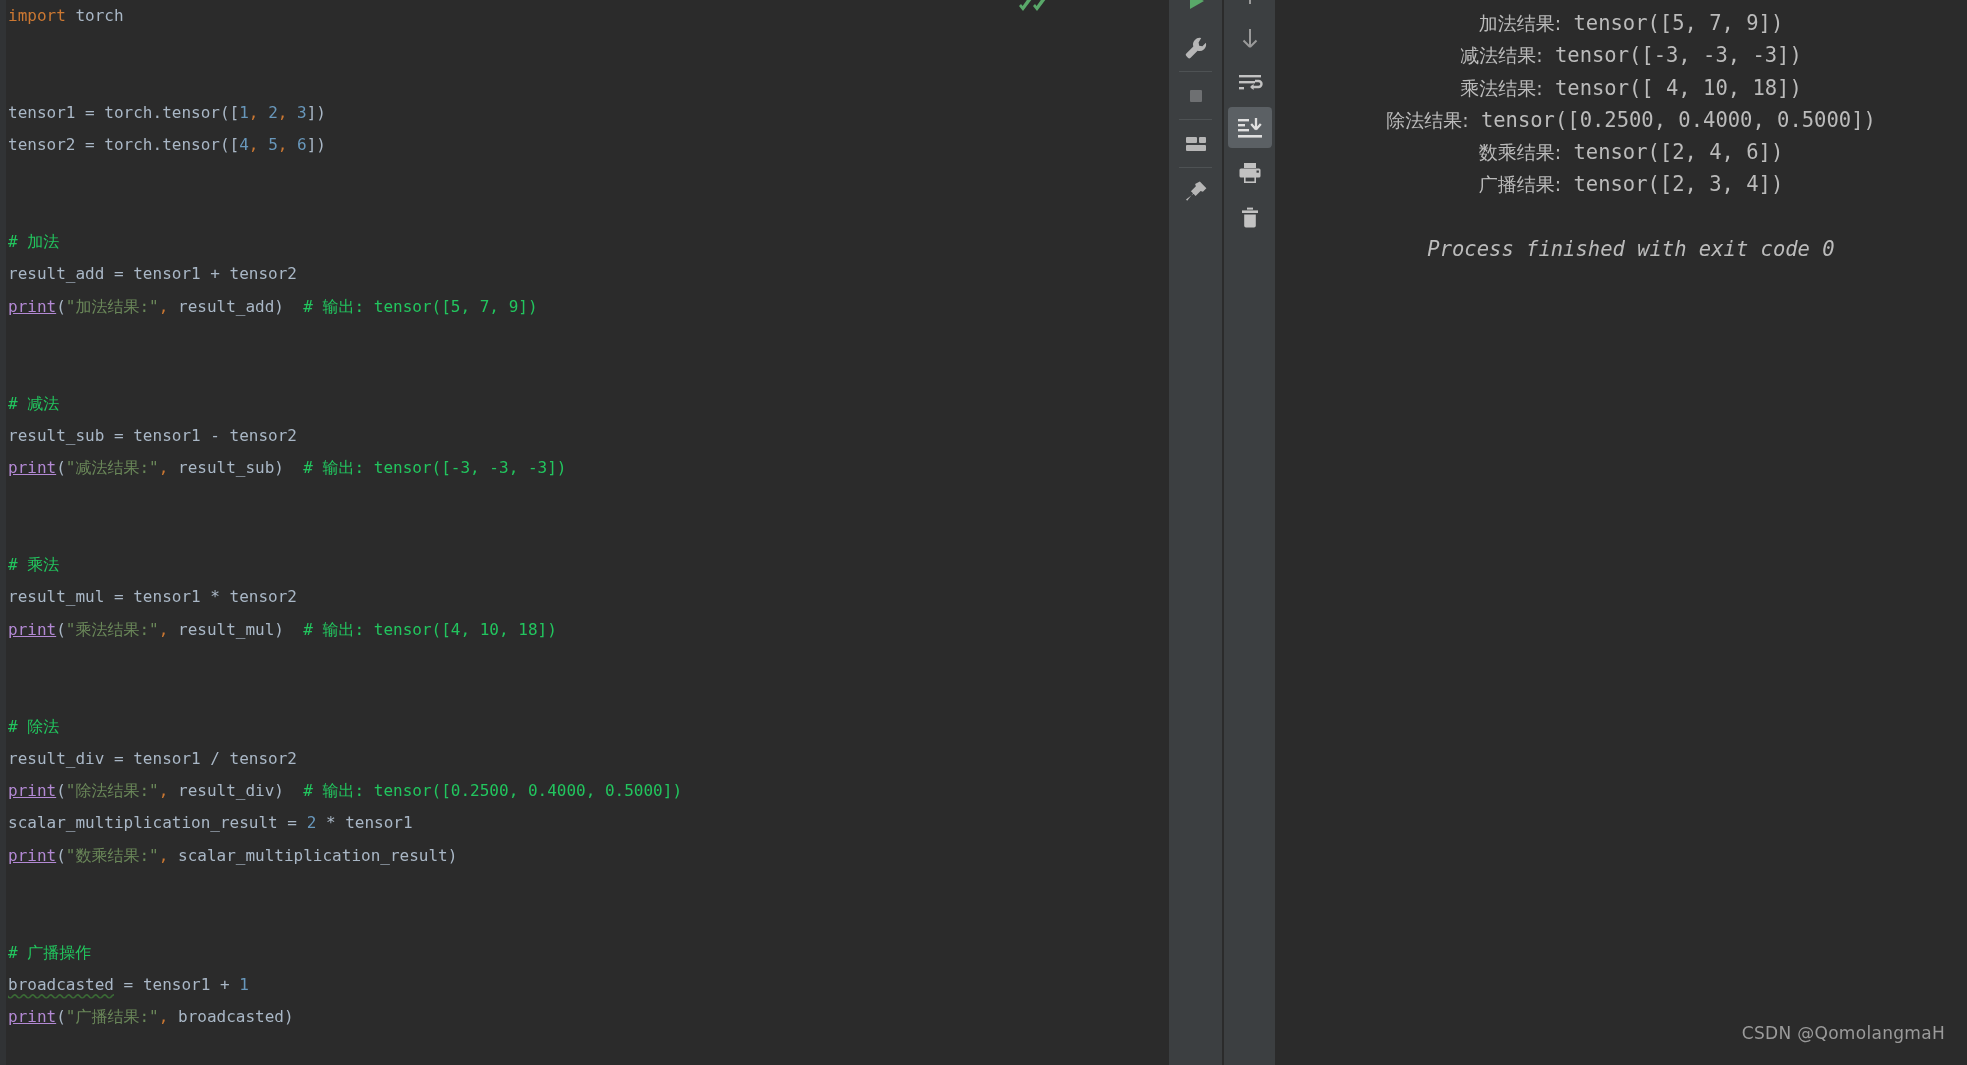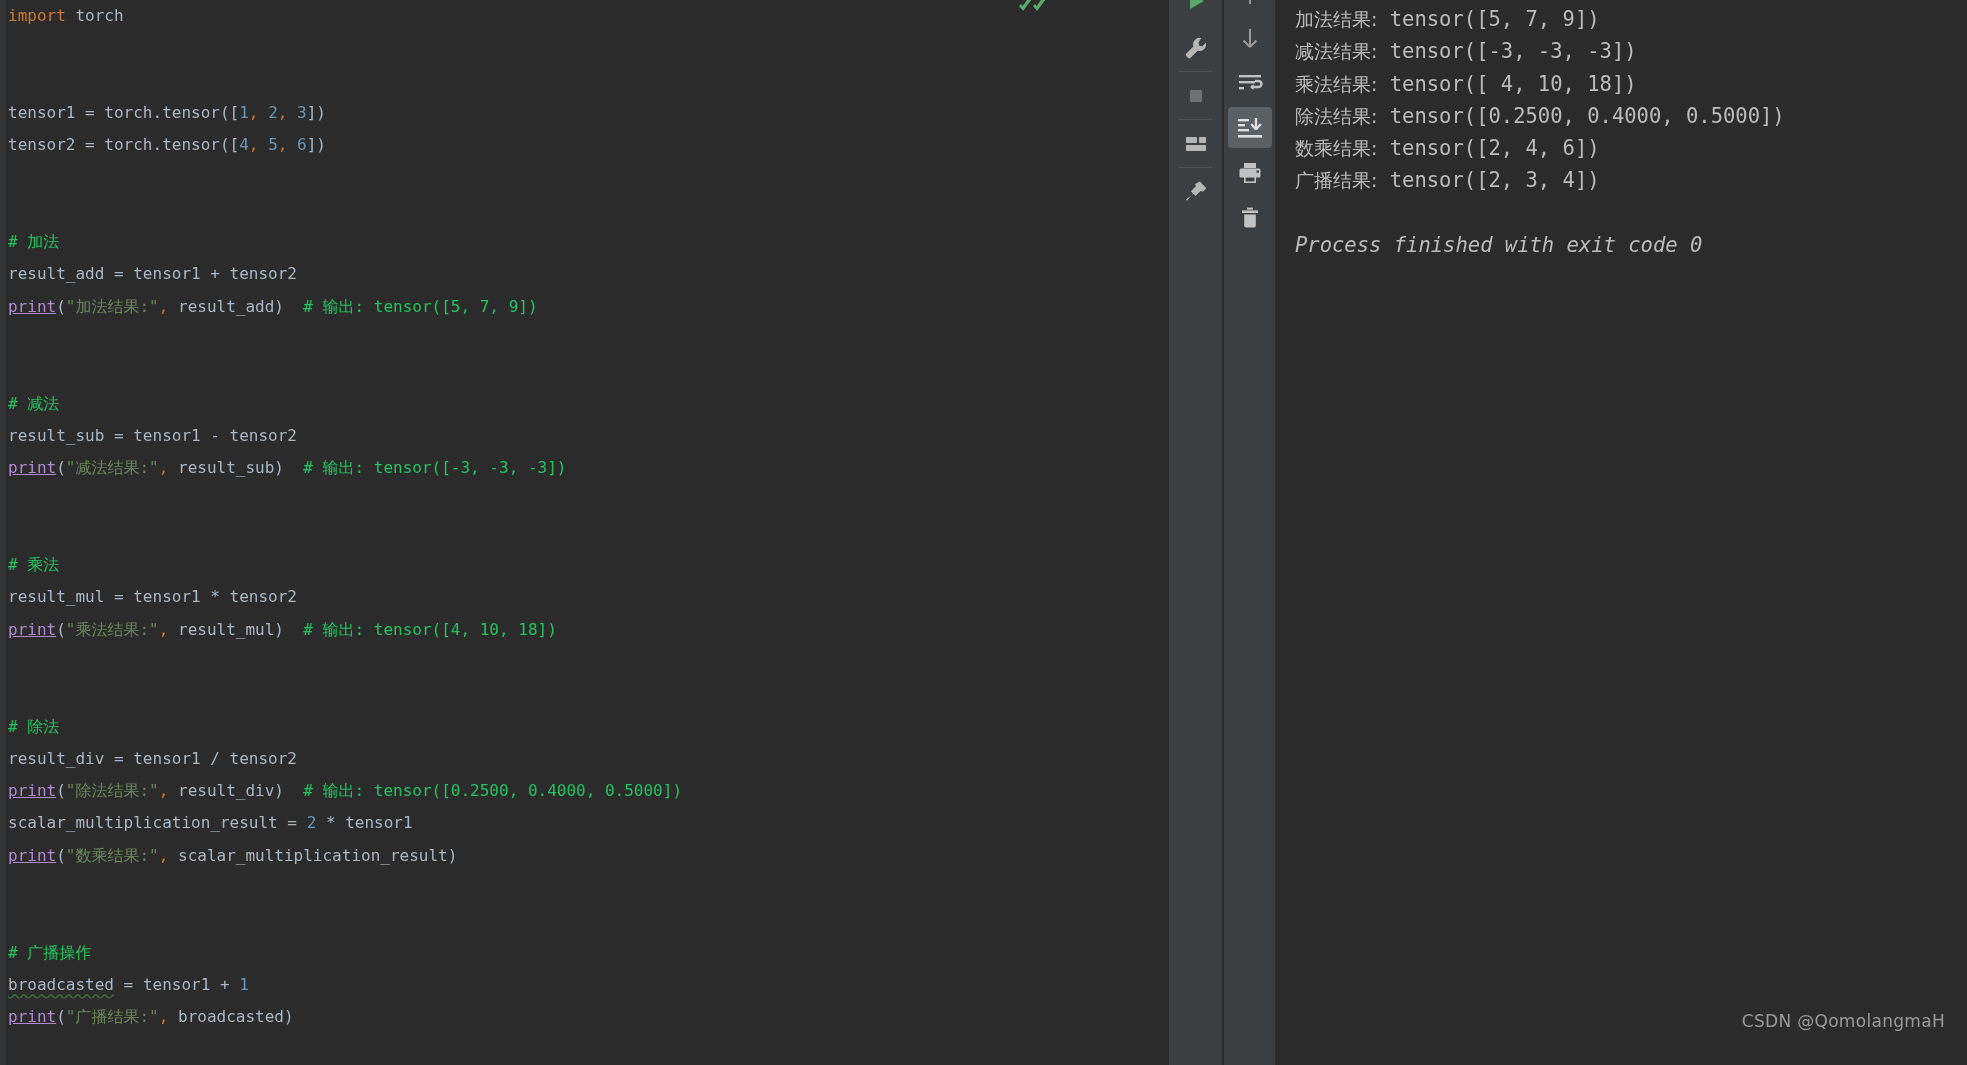--- a/index.html
+++ b/index.html
@@ -67,31 +67,32 @@
   .tb-sep{width:33px;height:1px;background:#4e5254;flex:none;margin:3px 0;}
   .icon{display:block;}
 
   
   #console{
     position:absolute;left:1275px;top:0;width:692px;height:1065px;
     background:#2b2b2b;overflow:hidden;
   }
   #console-out{
     position:absolute;left:20px;top:0;right:0;
-    font-size:20.5px;line-height:39px;white-space:pre;
+    font-size:20.5px;line-height:46px;white-space:pre;
     color:#bbbbbb;
+    text-align:center;
   }
   #console-out .ln{height:32.3px;display:block;white-space:pre;}
   .cjk{font-family:"DejaVu Sans","Liberation Sans",sans-serif;font-size:19px;}
   .outnum{color:#bbbbbb;}
   .finish{color:#bbbbbb;font-style:italic;}
 
   
   #watermark{
-    position:absolute;right:22px;bottom:34px;
+    position:absolute;right:22px;bottom:22px;
     font-family:"DejaVu Sans","Liberation Sans",sans-serif;
     font-size:17px;color:#9a9a9a;letter-spacing:.3px;
   }
 </style>
 </head>
 <body>
 
 <div id="editor">
   <div id="gutter"></div>
   <div id="code"><div class="ln"><span class="kw">import </span><span class="id">torch</span></div><div class="ln">&nbsp;</div><div class="ln">&nbsp;</div><div class="ln"><span class="id">tensor1 </span><span class="pn">= </span><span class="id">torch</span><span class="pn">.</span><span class="id">tensor</span><span class="pn">([</span><span class="num">1</span><span class="cm">,</span><span class="pn"> </span><span class="num">2</span><span class="cm">,</span><span class="pn"> </span><span class="num">3</span><span class="pn">])</span></div><div class="ln"><span class="id">tensor2 </span><span class="pn">= </span><span class="id">torch</span><span class="pn">.</span><span class="id">tensor</span><span class="pn">([</span><span class="num">4</span><span class="cm">,</span><span class="pn"> </span><span class="num">5</span><span class="cm">,</span><span class="pn"> </span><span class="num">6</span><span class="pn">])</span></div><div class="ln">&nbsp;</div><div class="ln">&nbsp;</div><div class="ln"><span class="cmt"># 加法</span></div><div class="ln"><span class="id">result_add </span><span class="pn">= </span><span class="id">tensor1 </span><span class="pn">+ </span><span class="id">tensor2</span></div><div class="ln"><span class="fn">print</span><span class="pn">(</span><span class="str">"加法结果:"</span><span class="cm">,</span><span class="id"> result_add</span><span class="pn">)</span><span class="cmt">  # 输出: tensor([5, 7, 9])</span></div><div class="ln">&nbsp;</div><div class="ln">&nbsp;</div><div class="ln"><span class="cmt"># 减法</span></div><div class="ln"><span class="id">result_sub </span><span class="pn">= </span><span class="id">tensor1 </span><span class="pn">- </span><span class="id">tensor2</span></div><div class="ln"><span class="fn">print</span><span class="pn">(</span><span class="str">"减法结果:"</span><span class="cm">,</span><span class="id"> result_sub</span><span class="pn">)</span><span class="cmt">  # 输出: tensor([-3, -3, -3])</span></div><div class="ln">&nbsp;</div><div class="ln">&nbsp;</div><div class="ln"><span class="cmt"># 乘法</span></div><div class="ln"><span class="id">result_mul </span><span class="pn">= </span><span class="id">tensor1 </span><span class="pn">* </span><span class="id">tensor2</span></div><div class="ln"><span class="fn">print</span><span class="pn">(</span><span class="str">"乘法结果:"</span><span class="cm">,</span><span class="id"> result_mul</span><span class="pn">)</span><span class="cmt">  # 输出: tensor([4, 10, 18])</span></div><div class="ln">&nbsp;</div><div class="ln">&nbsp;</div><div class="ln"><span class="cmt"># 除法</span></div><div class="ln"><span class="id">result_div </span><span class="pn">= </span><span class="id">tensor1 </span><span class="pn">/ </span><span class="id">tensor2</span></div><div class="ln"><span class="fn">print</span><span class="pn">(</span><span class="str">"除法结果:"</span><span class="cm">,</span><span class="id"> result_div</span><span class="pn">)</span><span class="cmt">  # 输出: tensor([0.2500, 0.4000, 0.5000])</span></div><div class="ln"><span class="id">scalar_multiplication_result </span><span class="pn">= </span><span class="num">2</span><span class="pn"> * </span><span class="id">tensor1</span></div><div class="ln"><span class="fn">print</span><span class="pn">(</span><span class="str">"数乘结果:"</span><span class="cm">,</span><span class="id"> scalar_multiplication_result</span><span class="pn">)</span></div><div class="ln">&nbsp;</div><div class="ln">&nbsp;</div><div class="ln"><span class="cmt"># 广播操作</span></div><div class="ln"><span class="typo">broadcasted</span><span class="pn"> = </span><span class="id">tensor1 </span><span class="pn">+ </span><span class="num">1</span></div><div class="ln"><span class="fn">print</span><span class="pn">(</span><span class="str">"广播结果:"</span><span class="cm">,</span><span class="id"> broadcasted</span><span class="pn">)</span></div></div>

